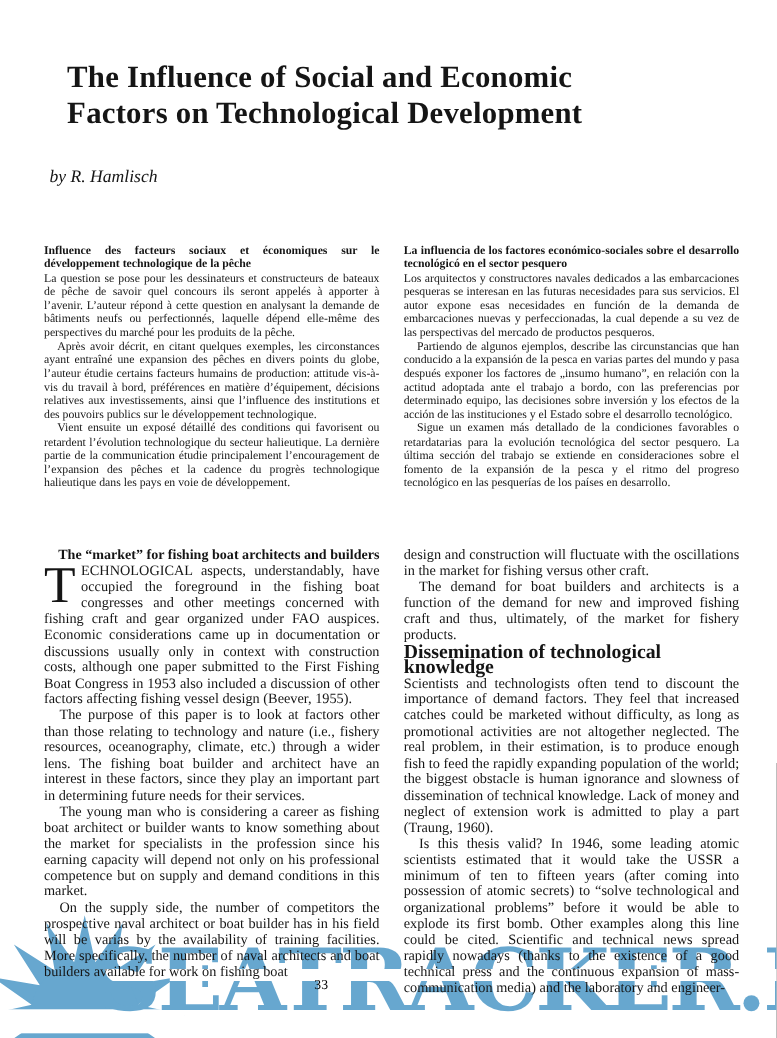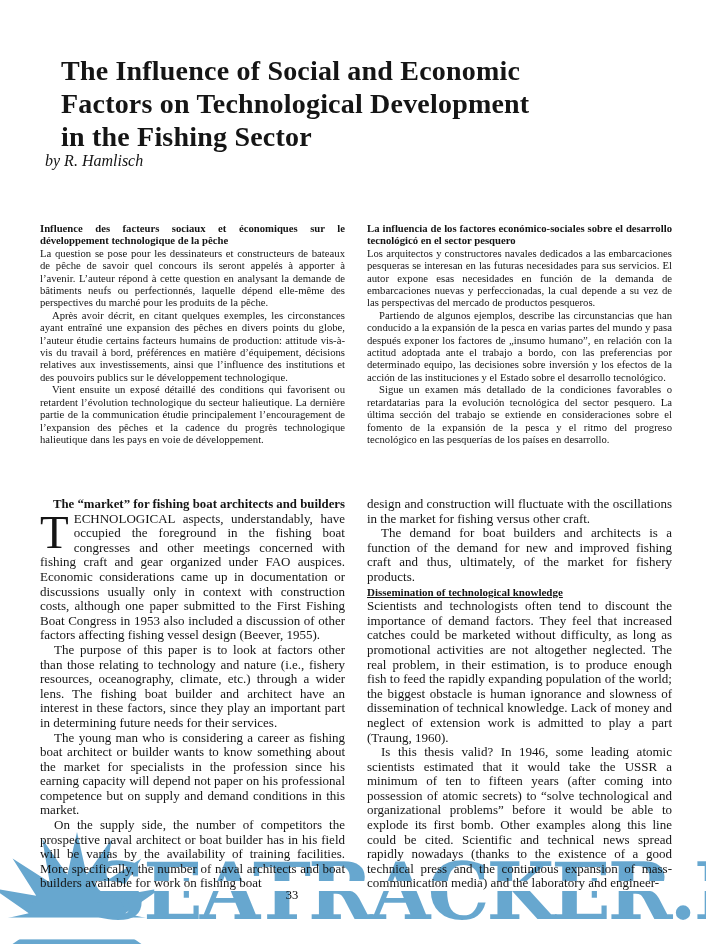--- a/index.html
+++ b/index.html
@@ -27,21 +27,21 @@
   .abstract-col p { margin:0; }
   .abstract-col p.indent { text-indent:12px; }
 
   
   .body-row {
     position:absolute; left:40px; top:497px; width:632px;
     display:flex; gap:22px;
   }
   .body-col { width:305px; font-size:13px; line-height:14.6px; text-align:justify; }
   .body-heading { font-weight:bold; font-size:12.8px; margin:0 0 11px 0; text-align:right; }
-  .body-subheading { font-weight:bold; font-size:11px; margin:10px 0 6px 0; text-align:left;text-decoration:underline; }
+  .body-subheading { font-weight:bold; font-size:18px; margin:10px 0 6px 0; text-align:left; }
   .body-col p { margin:0; }
   .body-col p.indent { text-indent:14px; }
   .dropcap {
     float:left;
     font-size:47px;
     line-height:38px;
     padding:1px 5px 0 0;
   }
 
   
@@ -79,21 +79,20 @@
       <rect x="-2" y="47" width="104" height="12" fill="#ffffff"></rect>
     </svg>
   </div>
   <div class="watermark-text">SEATRACKER.RU</div>
 
   <div class="text-layer">
 
     <h1 class="title-block" style="margin:16px;">
       <span class="title-line">The Influence of Social and Economic</span>
       <span class="title-line">Factors on Technological Development</span>
-      <span class="title-line">in the Fishing Sector</span>
     </h1>
     <div class="byline">by R. Hamlisch</div>
 
     <div class="abstract-row">
       <div class="abstract-col">
         <p class="abstract-heading">Influence des facteurs sociaux et économiques sur le développement technologique de la pêche</p>
         <p>La question se pose pour les dessinateurs et constructeurs de bateaux de pêche de savoir quel concours ils seront appelés à apporter à l’avenir. L’auteur répond à cette question en analysant la demande de bâtiments neufs ou perfectionnés, laquelle dépend elle-même des perspectives du marché pour les produits de la pêche.</p>
         <p class="indent">Après avoir décrit, en citant quelques exemples, les circonstances ayant entraîné une expansion des pêches en divers points du globe, l’auteur étudie certains facteurs humains de production: attitude vis-à-vis du travail à bord, préférences en matière d’équipement, décisions relatives aux investissements, ainsi que l’influence des institutions et des pouvoirs publics sur le développement technologique.</p>
         <p class="indent">Vient ensuite un exposé détaillé des conditions qui favorisent ou retardent l’évolution technologique du secteur halieutique. La dernière partie de la communication étudie principalement l’encouragement de l’expansion des pêches et la cadence du progrès technologique halieutique dans les pays en voie de développement.</p>
       </div>
@@ -103,21 +102,21 @@
         <p class="indent">Partiendo de algunos ejemplos, describe las circunstancias que han conducido a la expansión de la pesca en varias partes del mundo y pasa después exponer los factores de „insumo humano”, en relación con la actitud adoptada ante el trabajo a bordo, con las preferencias por determinado equipo, las decisiones sobre inversión y los efectos de la acción de las instituciones y el Estado sobre el desarrollo tecnológico.</p>
         <p class="indent">Sigue un examen más detallado de la condiciones favorables o retardatarias para la evolución tecnológica del sector pesquero. La última sección del trabajo se extiende en consideraciones sobre el fomento de la expansión de la pesca y el ritmo del progreso tecnológico en las pesquerías de los países en desarrollo.</p>
       </div>
     </div>
 
     <div class="body-row">
       <div class="body-col">
         <p class="body-heading">The “market” for fishing boat architects and builders</p>
         <p><span class="dropcap">T</span><span>ECHNOLOGICAL aspects, understandably, have occupied the foreground in the fishing boat congresses and other meetings concerned with fishing craft and gear organized under FAO auspices. Economic considerations came up in documentation or discussions usually only in context with construction costs, although one paper submitted to the First Fishing Boat Congress in 1953 also included a discussion of other factors affecting fishing vessel design (Beever, 1955).</span></p>
         <p class="indent">The purpose of this paper is to look at factors other than those relating to technology and nature (i.e., fishery resources, oceanography, climate, etc.) through a wider lens. The fishing boat builder and architect have an interest in these factors, since they play an important part in determining future needs for their services.</p>
-        <p class="indent">The young man who is considering a career as fishing boat architect or builder wants to know something about the market for specialists in the profession since his earning capacity will depend not paper on his professional competence but on supply and demand conditions in this market.</p>
+        <p class="indent">The young man who is considering a career as fishing boat architect or builder wants to know something about the market for specialists in the profession since his earning capacity will depend not only on his professional competence but on supply and demand conditions in this market.</p>
         <p class="indent">On the supply side, the number of competitors the prospective naval architect or boat builder has in his field will be varias by the availability of training facilities. More specifically, the number of naval architects and boat builders available for work on fishing boat</p>
       </div>
       <div class="body-col">
         <p>design and construction will fluctuate with the oscillations in the market for fishing versus other craft.</p>
         <p class="indent">The demand for boat builders and architects is a function of the demand for new and improved fishing craft and thus, ultimately, of the market for fishery products.</p>
         <p class="body-subheading">Dissemination of technological knowledge</p>
         <p>Scientists and technologists often tend to discount the importance of demand factors. They feel that increased catches could be marketed without difficulty, as long as promotional activities are not altogether neglected. The real problem, in their estimation, is to produce enough fish to feed the rapidly expanding population of the world; the biggest obstacle is human ignorance and slowness of dissemination of technical knowledge. Lack of money and neglect of extension work is admitted to play a part (Traung, 1960).</p>
         <p class="indent">Is this thesis valid? In 1946, some leading atomic scientists estimated that it would take the USSR a minimum of ten to fifteen years (after coming into possession of atomic secrets) to “solve technological and organizational problems” before it would be able to explode its first bomb. Other examples along this line could be cited. Scientific and technical news spread rapidly nowadays (thanks to the existence of a good technical press and the continuous expansion of mass-communication media) and the laboratory and engineer-</p>
       </div>
     </div>

